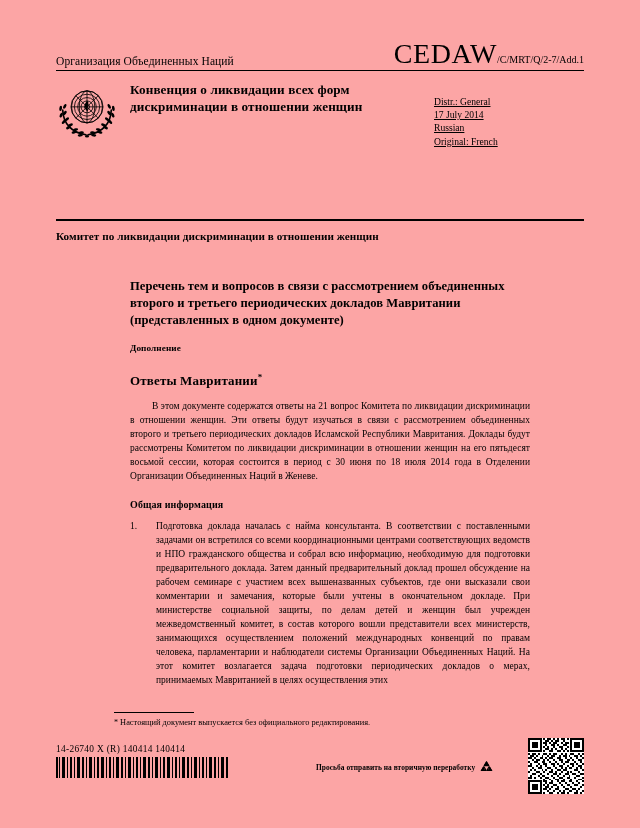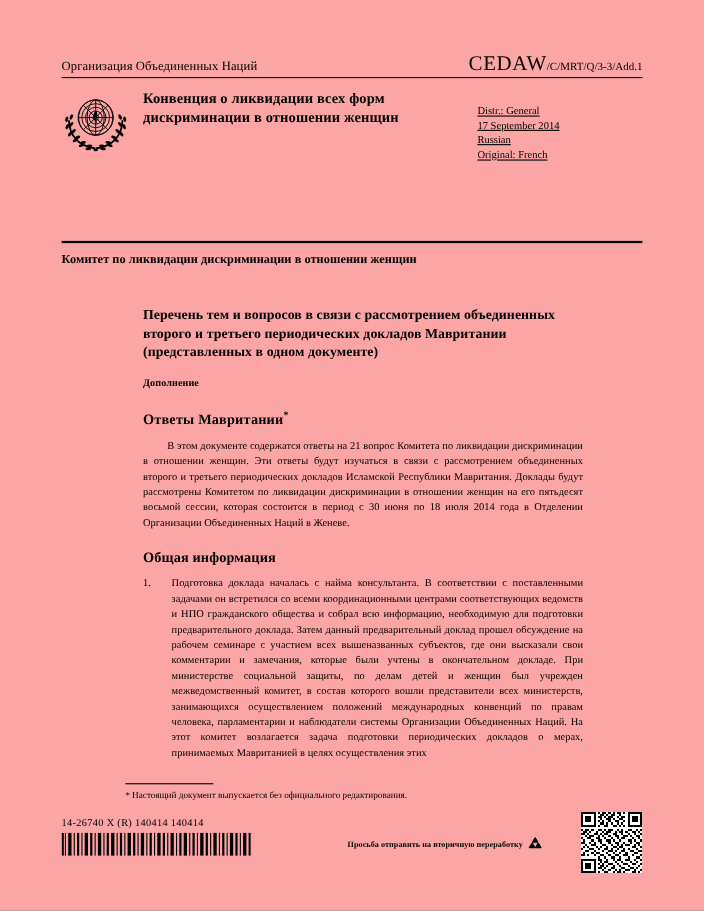--- a/index.html
+++ b/index.html
@@ -45,21 +45,21 @@
     color: #000;
     line-height: 1;
     padding-bottom: 1px;
   }
   .sym {
     line-height: 1;
     white-space: nowrap;
     padding-bottom: 0px;
   }
   .sym-main {
-    font-size: 19px;
+    font-size: 28px;
     letter-spacing: .6px;
   }
   .sym-sub {
     font-size: 10px;
     letter-spacing: 0px;
   }
   .rule-thin {
     border-top: 1.1px solid #000;
     margin-top: 2px;
   }
@@ -151,21 +151,21 @@
     line-height: 1.47;
     text-align: justify;
     margin-top: 11px;
     letter-spacing: .02px;
     -webkit-hyphens: auto;
     hyphens: auto;
   }
   .para.indent { text-indent: 22px; }
   .sec-head {
     font-weight: bold;
-    font-size: 13px;
+    font-size: 10px;
     margin-top: 15px;
     letter-spacing: .1px;
   }
   .numpara {
     display: flex;
     margin-top: 10px;
   }
   .numpara .num {
     flex: 0 0 26px;
     font-size: 9.5px;
@@ -249,21 +249,21 @@
 </head>
 <body>
 
 <div class="page">
   <div class="sheet">
 
     <div class="hdr">
       <div class="hdr-row1">
         <div class="un-org">Организация Объединенных Наций</div>
         <div class="sym">
-          <span class="sym-main">CEDAW</span><span class="sym-sub">/C/MRT/Q/3-3/Add.1</span>
+          <span class="sym-main">CEDAW</span><span class="sym-sub">/C/MRT/Q/2-7/Add.1</span>
         </div>
       </div>
       <div class="rule-thin"></div>
 
       <div class="hdr-row2">
         <div class="emblem-cell">
           <svg width="62" height="58" viewBox="0 0 120 112">
             <g fill="none" stroke="#000" stroke-width="1.6">
               <circle cx="60" cy="48" r="31"></circle>
               <circle cx="60" cy="48" r="24.5"></circle>
@@ -315,21 +315,21 @@
               </g>
               <ellipse cx="60" cy="105" rx="4" ry="2.4"></ellipse>
             </g>
           </svg>
         </div>
 
         <div class="conv-title">Конвенция о ликвидации всех форм дискриминации в отношении женщин</div>
 
         <div class="distr">
           <div>Distr.: General</div>
-          <div>17 September 2014</div>
+          <div>17 July 2014</div>
           <div>Russian</div>
           <div>Original: French</div>
         </div>
       </div>
     </div>
 
     <div class="rule-thick"></div>
 
     <div class="committee">Комитет по ликвидации дискриминации в отношении женщин</div>
 

